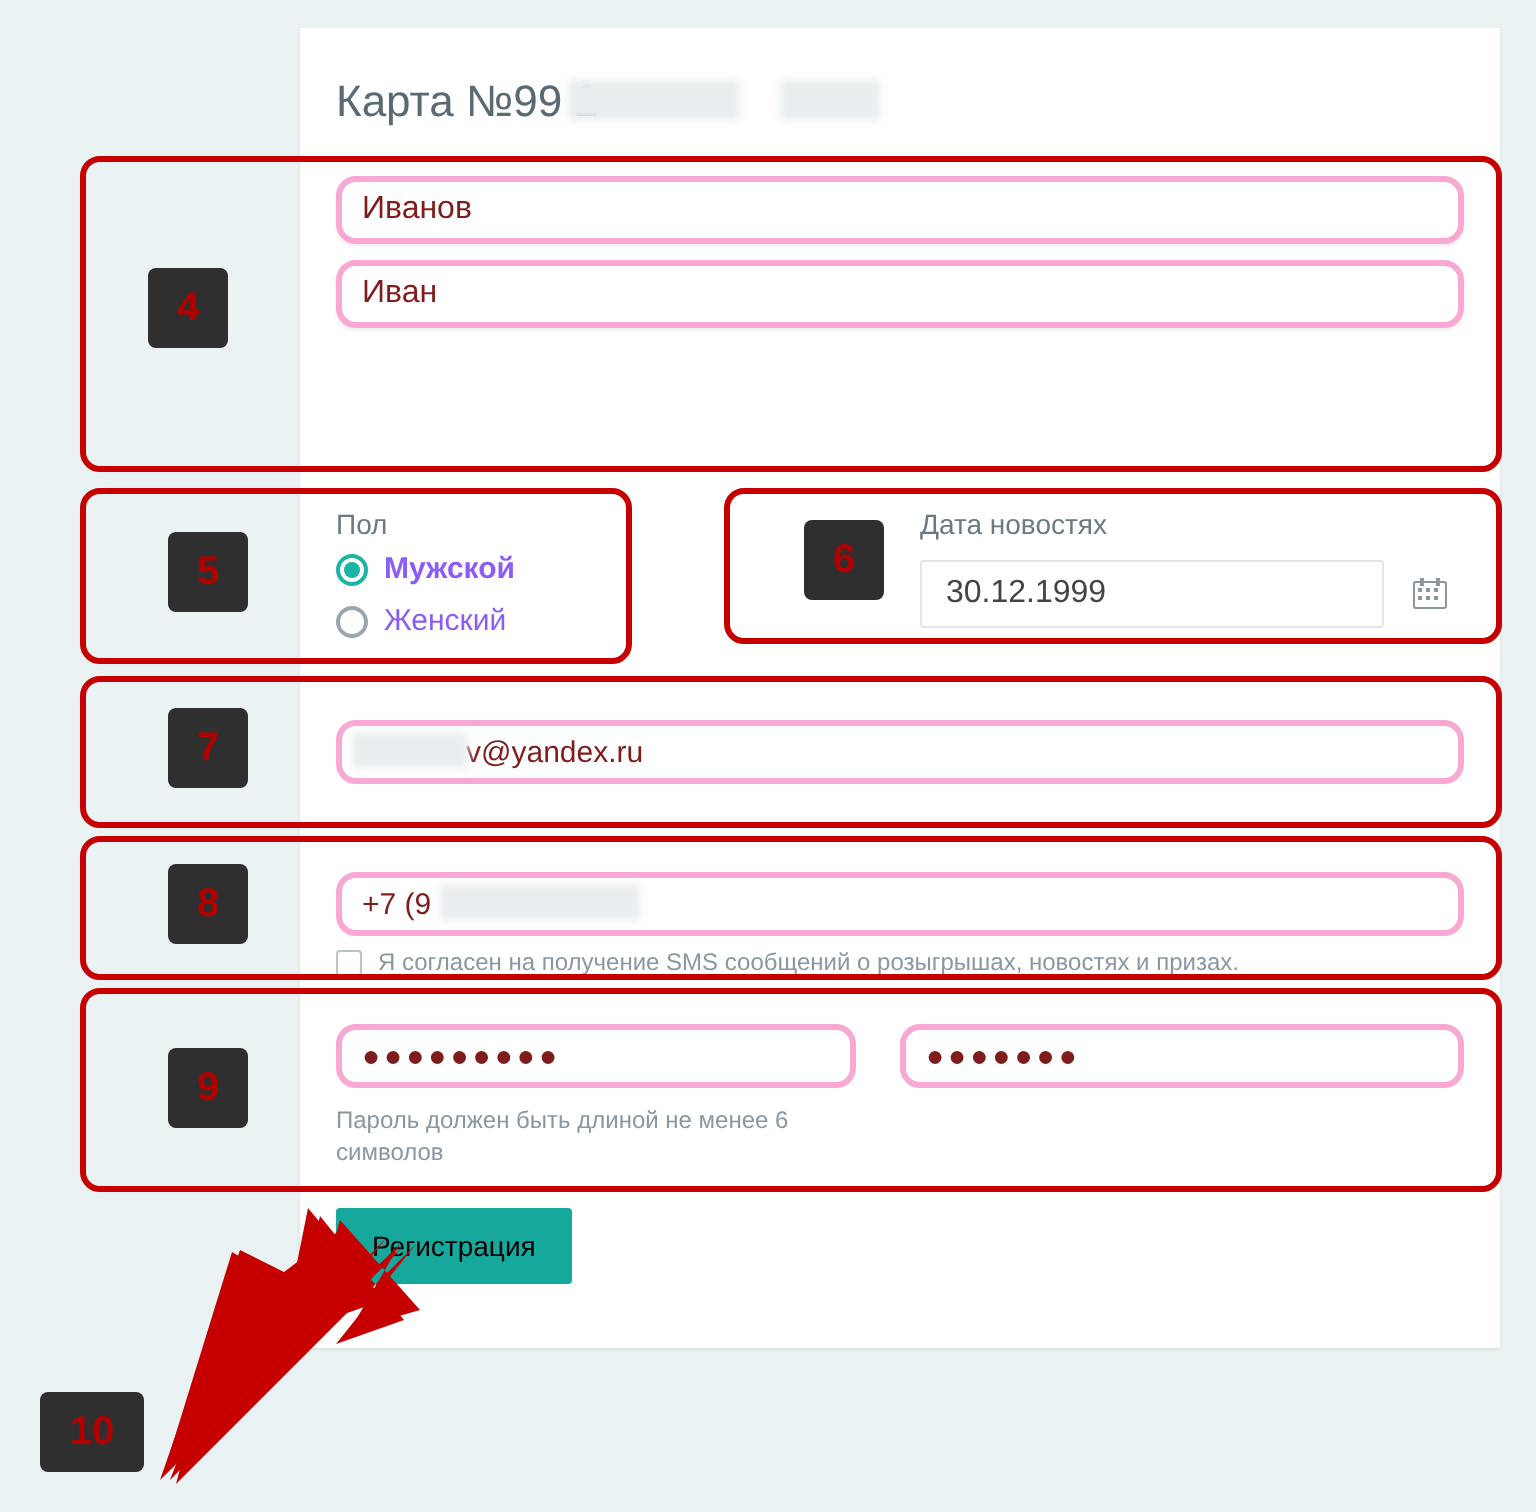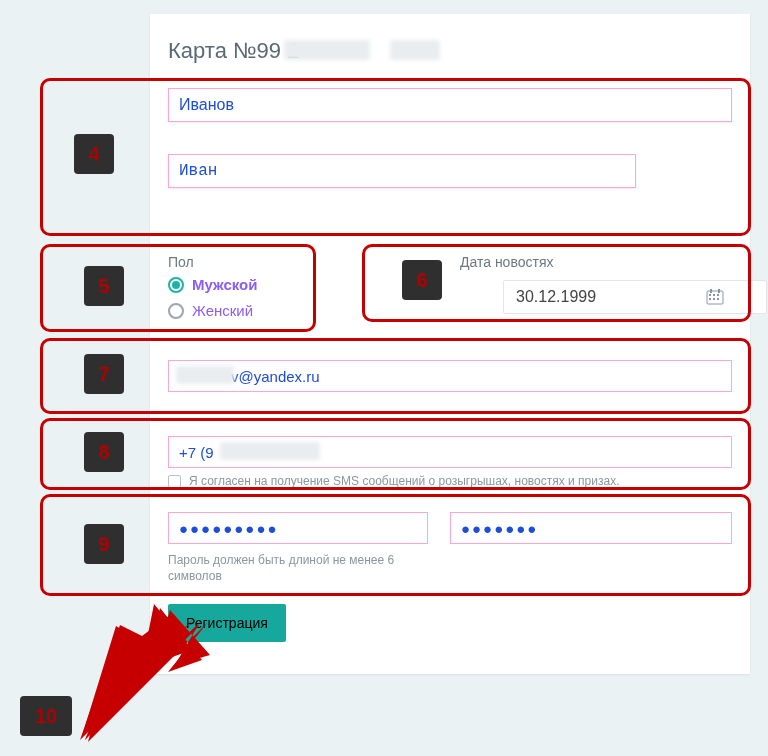--- a/index.html
+++ b/index.html
@@ -1,18 +1,18 @@
 <!DOCTYPE html>
 <html><head>
 <meta charset="utf-8">
 <style>
   html,body{margin:0;padding:0;width:768px;height:756px;background:#eaf2f3;font-family:Arial,Helvetica,sans-serif;overflow:hidden}
   .card{position:absolute;left:150px;top:14px;width:600px;height:660px;background:#fff;box-shadow:0 1px 2px rgba(0,0,0,.08)}
   .title{position:absolute;left:18px;top:24px;font-size:22px;color:#5a6a72}
-  .input{position:absolute;left:18px;height:34px;border:1px solid #f9a8d4;border-radius:0;background:#fff;color:#1d4ed8;font-size:16px;padding:0 10px;box-sizing:border-box}
+  .input{position:absolute;left:18px;height:34px;border:3px solid #f9a8d4;border-radius:10px;background:#fff;color:#7f1d1d;font-size:16px;padding:0 10px;box-sizing:border-box}
   .input.shadowed{box-shadow:0 1px 2px rgba(0,0,0,.08)}
   .input.small{height:32px;font-size:15px}
   .label{position:absolute;color:#6b7a82;font-size:14px}
   .radio-row{position:absolute;left:18px;display:flex;align-items:center;gap:8px;font-size:15px;color:#8b5cf6}
   .radio{width:16px;height:16px;border:2px solid #1db3a8;border-radius:50%;display:inline-flex;align-items:center;justify-content:center;background:#fff;box-sizing:border-box}
   .radio.on::after{content:"";width:8px;height:8px;border-radius:50%;background:#1db3a8;display:block}
   .radio.off{border-color:#9aa6ad}
   .check-row{position:absolute;left:18px;display:flex;align-items:center;gap:8px;font-size:12px;color:#8a97a0}
   .check{width:13px;height:13px;border:1px solid #b8c2c8;border-radius:2px;background:#fff;box-sizing:border-box}
   .pwd-dots{letter-spacing:2px}
@@ -30,35 +30,35 @@
 </head>
 <body>
 
 <div class="card">
   <div class="title">Карта №99                 2</div>
 
   <div class="blur" style="left:134px;top:26px;width:86px;height:20px"></div>
   <div class="blur" style="left:240px;top:26px;width:50px;height:20px"></div>
 
   <input class="input shadowed" style="top: 74px; width: 564px;" value="Иванов">
-  <input class="input shadowed" style="top: 140px; width: 468px; font-family: Liberation Mono, monospace;" value="Иван">
+  <input class="input shadowed" style="top: 116px; width: 564px;" value="Иван">
 
   <div class="label" style="left:18px;top:240px">Пол</div>
   <div class="radio-row" style="top:262px">
     <span class="radio on"></span>
     <span style="font-weight:600">Мужской</span>
   </div>
   <div class="radio-row" style="top:288px">
     <span class="radio off"></span>
     <span>Женский</span>
   </div>
 
   <div class="label" style="left:310px;top:240px">Дата новостях</div>
   <div class="date-wrap" style="left:310px;top:266px;width:272px;height:36px">
-    <input class="date-input" style="width: 264px; margin-left: 43px;" value="30.12.1999">
+    <input class="date-input" style="width: 232px;" value="30.12.1999">
     <span class="cal-icon">
       <svg viewBox="0 0 18 18" fill="#8a97a0">
           <rect x="1" y="3" width="16" height="13" rx="1" fill="none" stroke="#8a97a0"></rect>
           <rect x="3" y="6" width="2" height="2"></rect>
           <rect x="7" y="6" width="2" height="2"></rect>
           <rect x="11" y="6" width="2" height="2"></rect>
           <rect x="3" y="10" width="2" height="2"></rect>
           <rect x="7" y="10" width="2" height="2"></rect>
           <rect x="11" y="10" width="2" height="2"></rect>
           <rect x="4" y="1" width="2" height="4"></rect>

